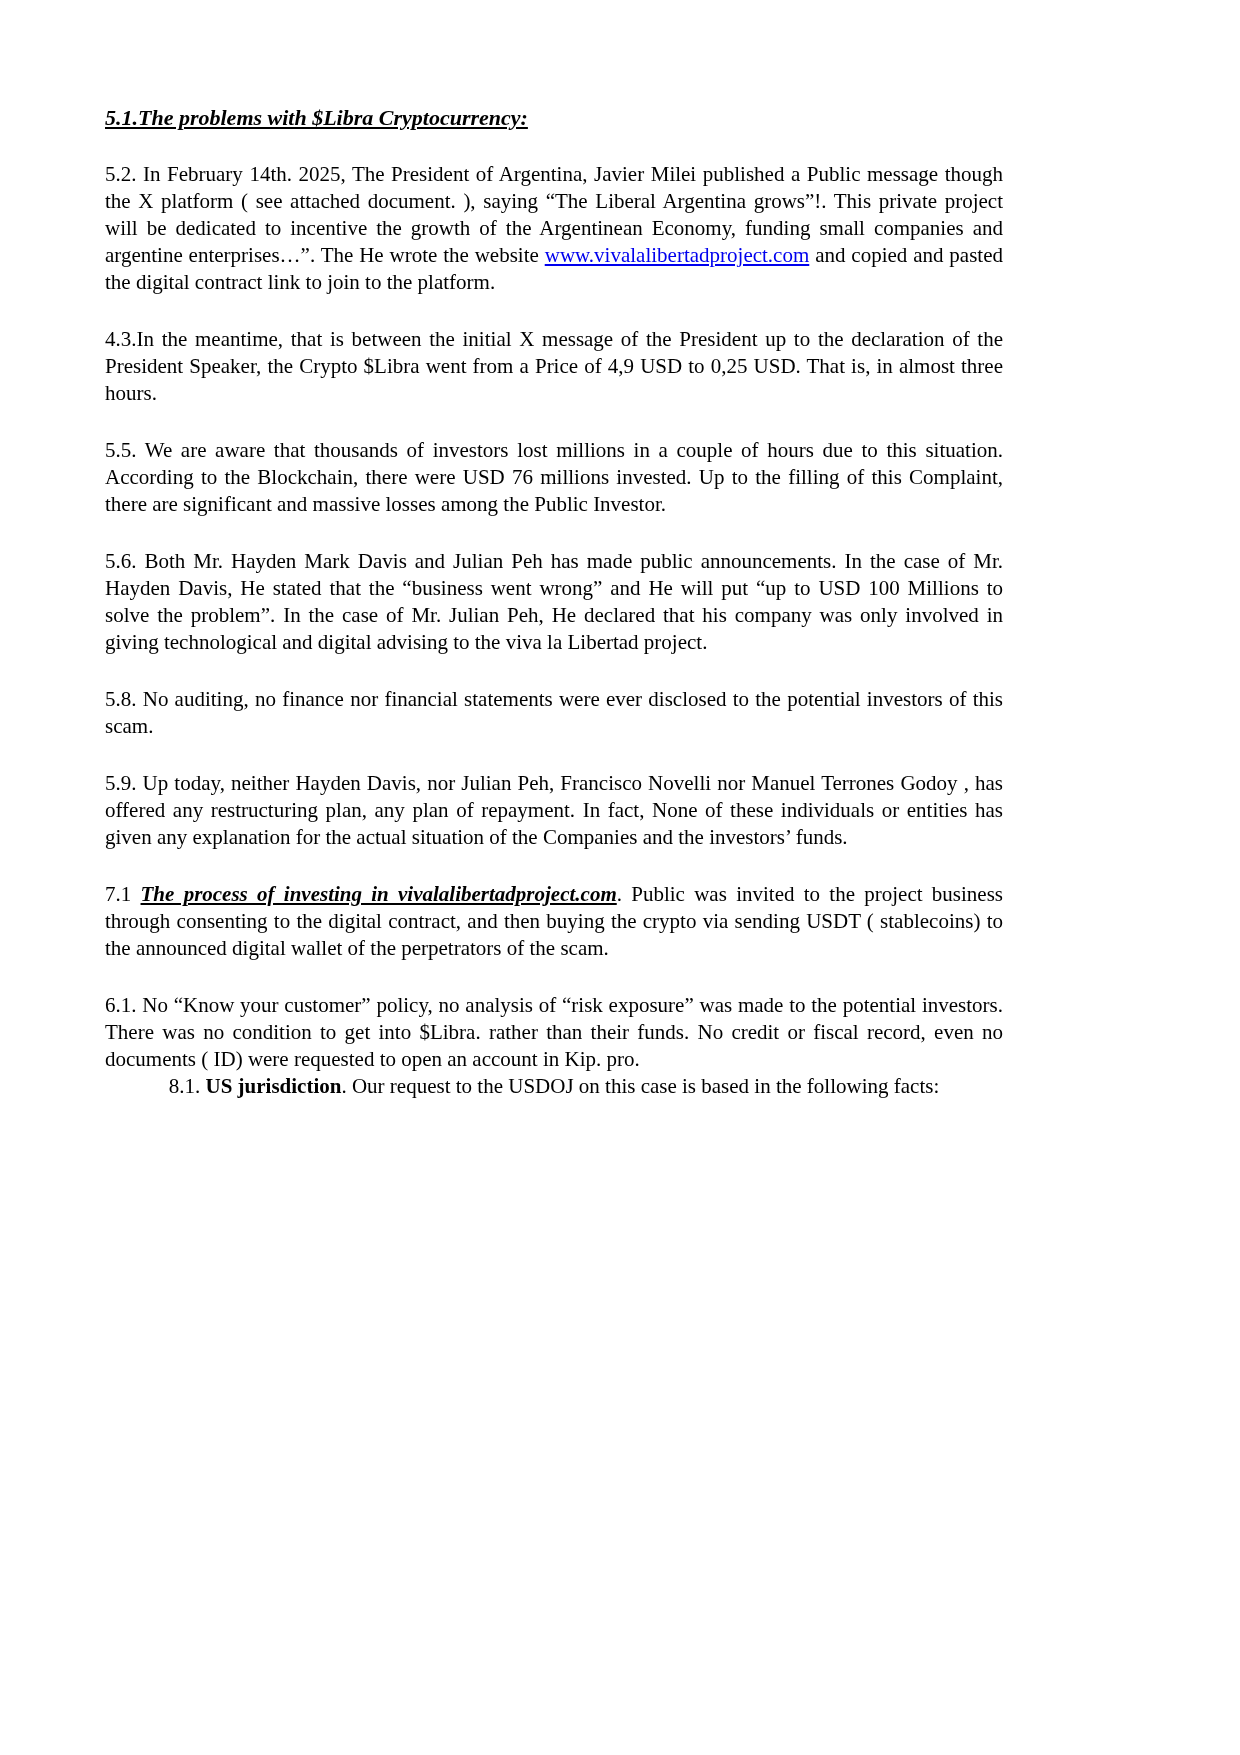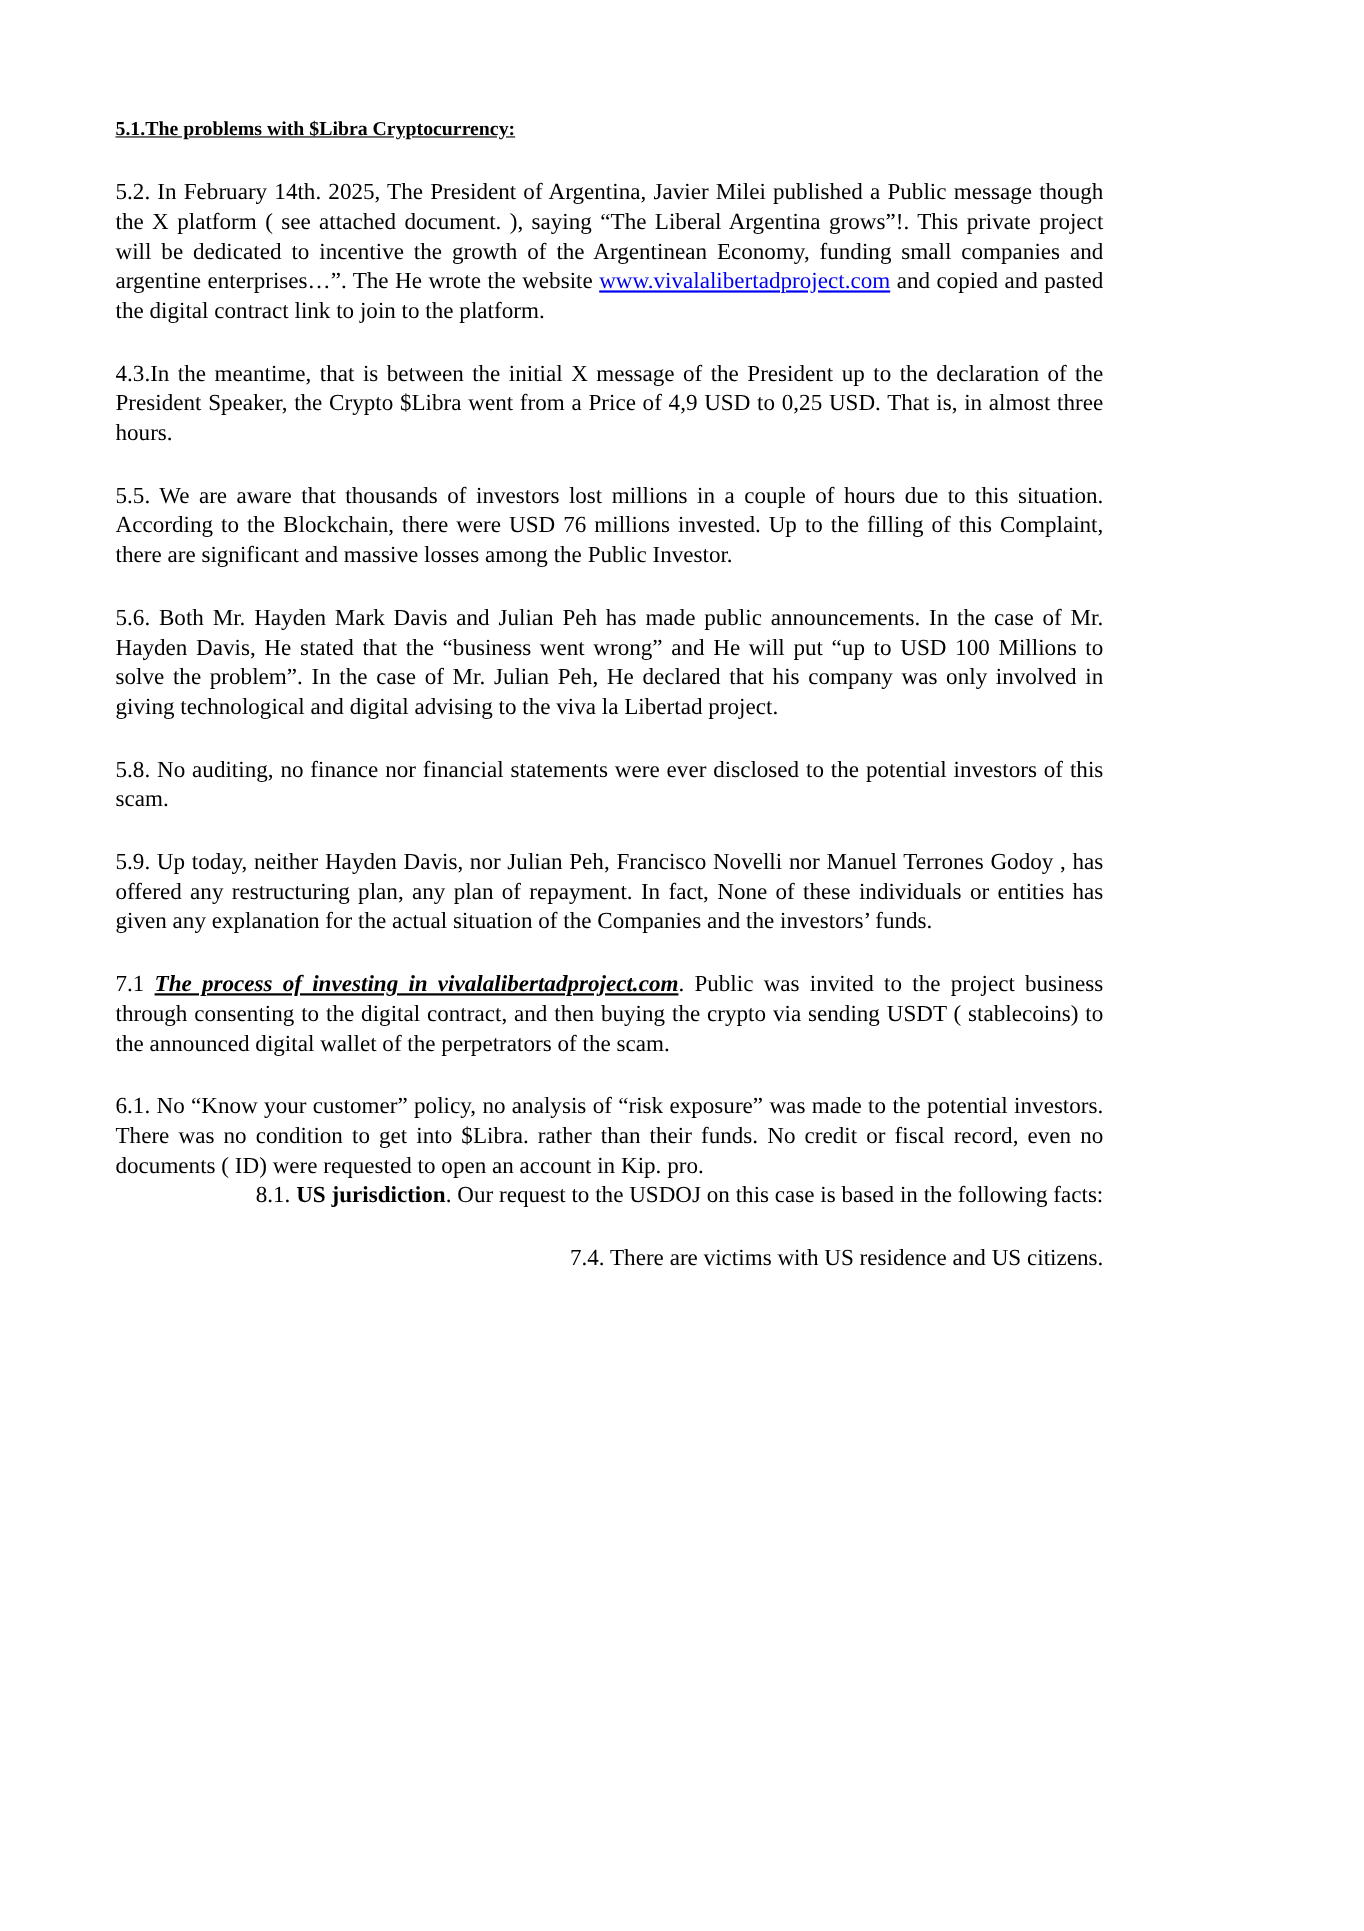--- a/index.html
+++ b/index.html
@@ -16,36 +16,37 @@
     position: relative;
     overflow: hidden;
   }
   .page {
     box-sizing: border-box;
     width: 1240px;
     height: 1755px;
     padding: 104px 237px 0 105px;
   }
   .doc-heading {
-    font-size: 18px;
+    font-size: 22px;
     font-weight: bold;
     text-decoration: underline;
     margin: 0 0 30px 0;
     line-height: 27px;
+    font-style: italic;
   }
   p.para {
     margin: 0 0 30px 0;
     line-height: 27px;
     text-align: justify;
   }
   p.para.no-gap {
     margin-bottom: 0;
   }
   p.para.single {
-    text-align: right;
+    text-align: center;
   }
   a.doclink {
     color: var(--link-color, #0000EE);
     text-decoration: underline;
     cursor: pointer;
   }
   .bold-underline {
     font-weight: bold;
     text-decoration: underline;
     font-style: italic;
@@ -75,15 +76,14 @@
 
   <p class="para">5.9. Up today, neither Hayden Davis, nor Julian Peh, Francisco Novelli nor Manuel Terrones Godoy , has offered any restructuring plan, any plan of repayment. In fact, None of these individuals or entities has given any explanation for the actual situation of the Companies and the investors’ funds.</p>
 
   <p class="para"><span>7.1 </span><span class="bold-underline">The process of investing in vivalalibertadproject.com</span><span>. Public was invited to the project business through consenting to the digital contract, and then buying the crypto via sending USDT ( stablecoins) to the announced digital wallet of the perpetrators of the scam.</span></p>
 
   <p class="para no-gap">6.1. No “Know your customer” policy, no analysis of “risk exposure” was made to the potential investors. There was no condition to get into $Libra. rather than their funds. No credit or fiscal record, even no documents ( ID) were requested to open an account in Kip. pro.</p>
 
   <p class="para single"><span>8.1. </span><span class="bold">US jurisdiction</span><span>. Our request to the USDOJ on this case is based in the following facts:</span></p>
 
 
-  <p class="para single">7.4. There are victims with US residence and US citizens.</p>
 
 </div>
 
 </body></html>

